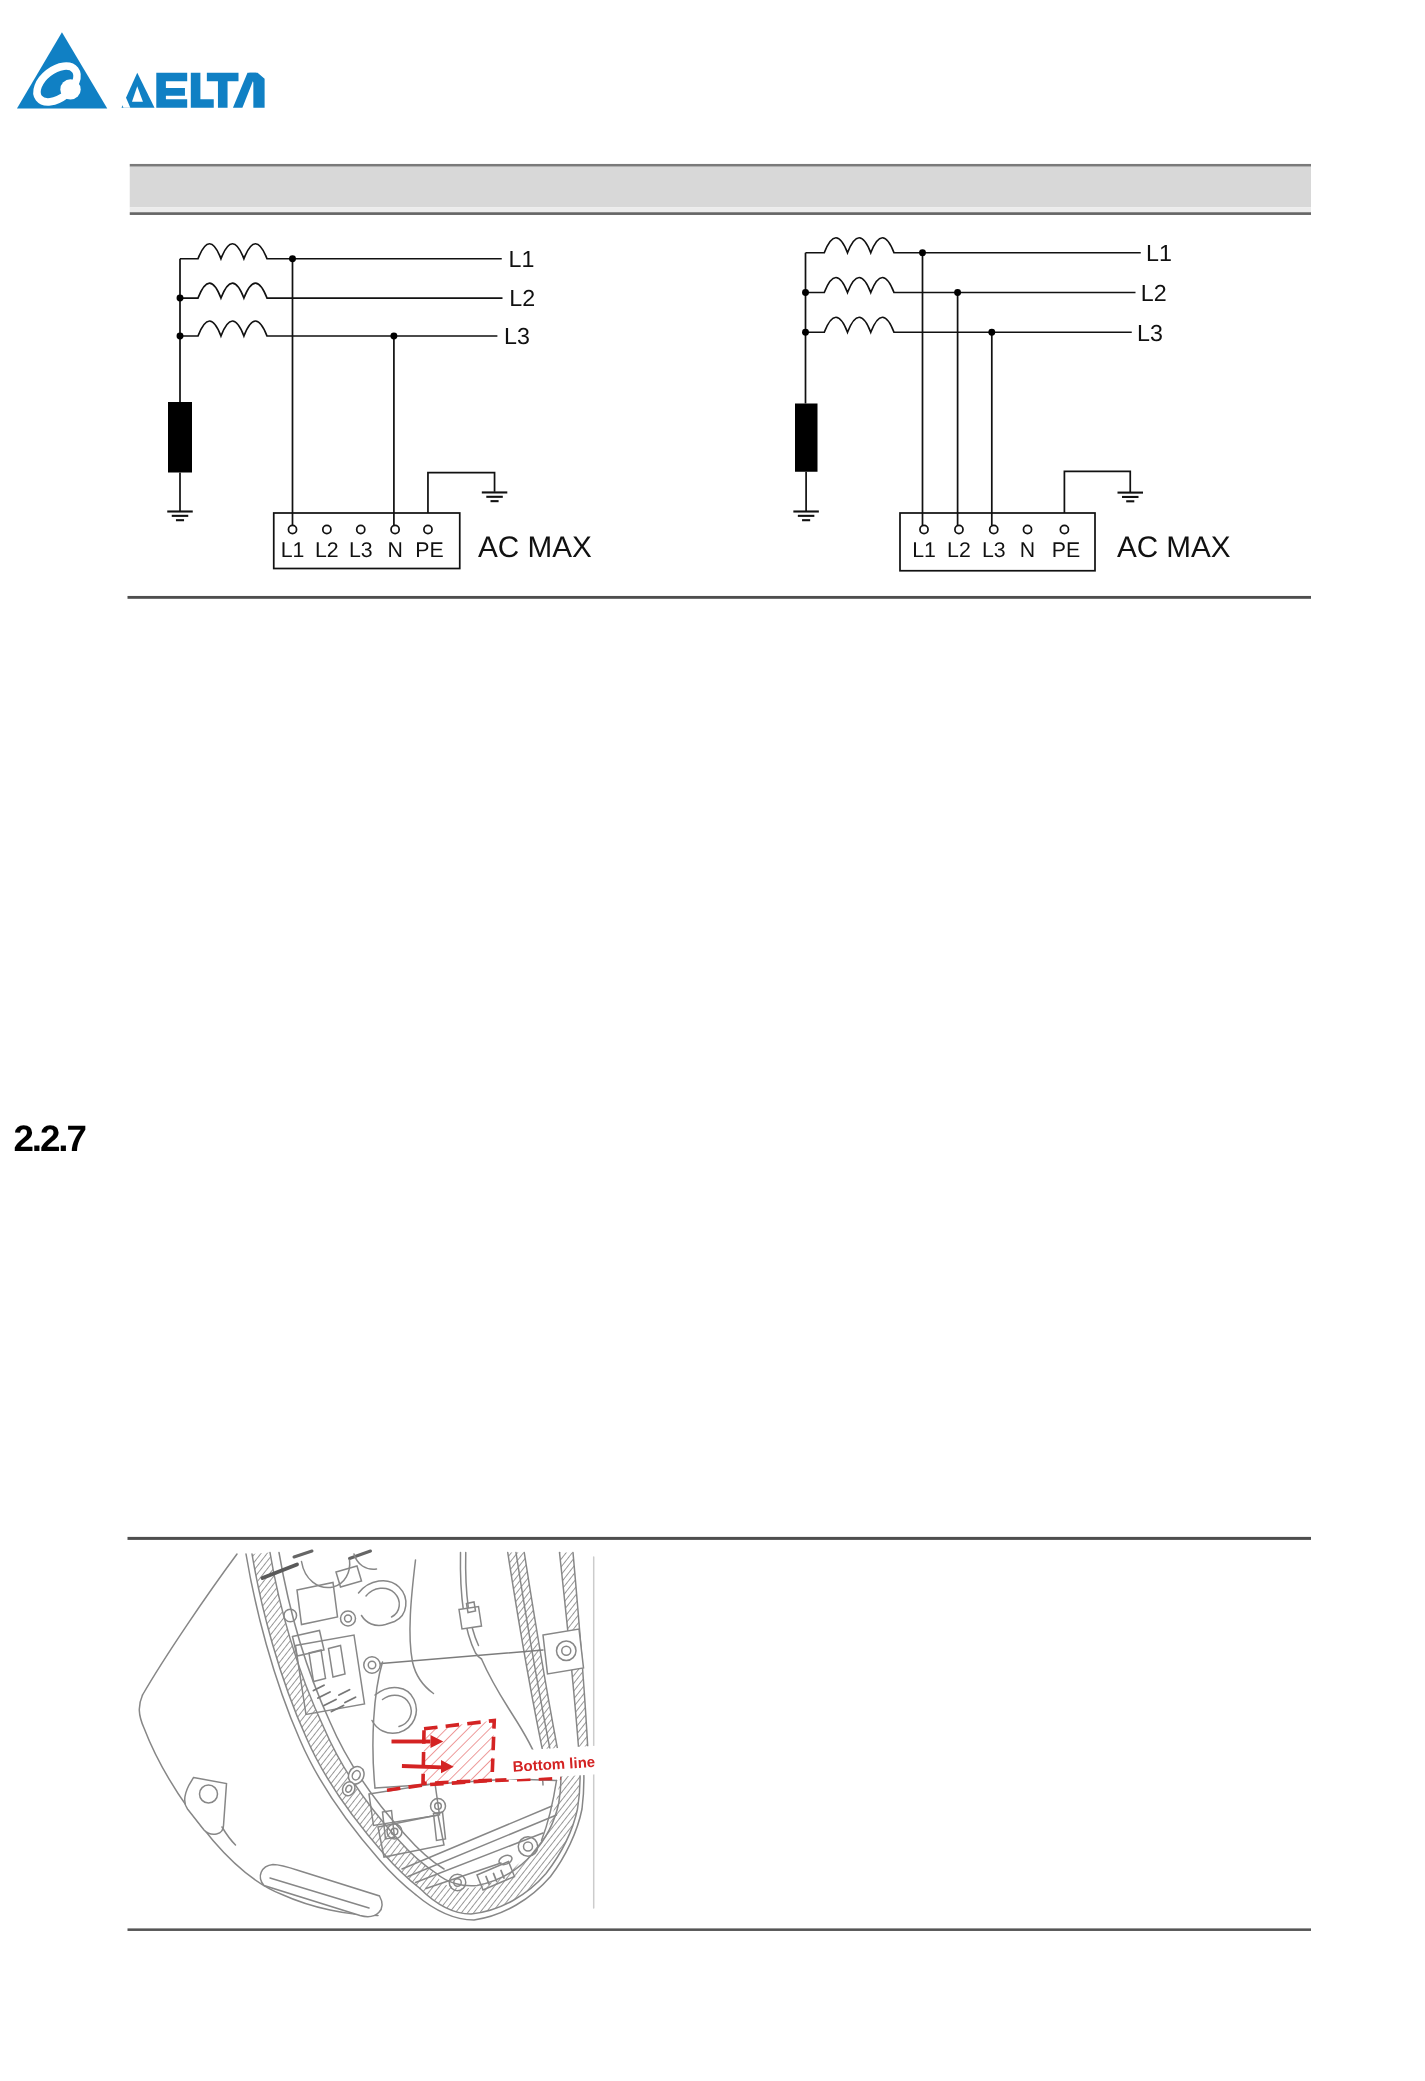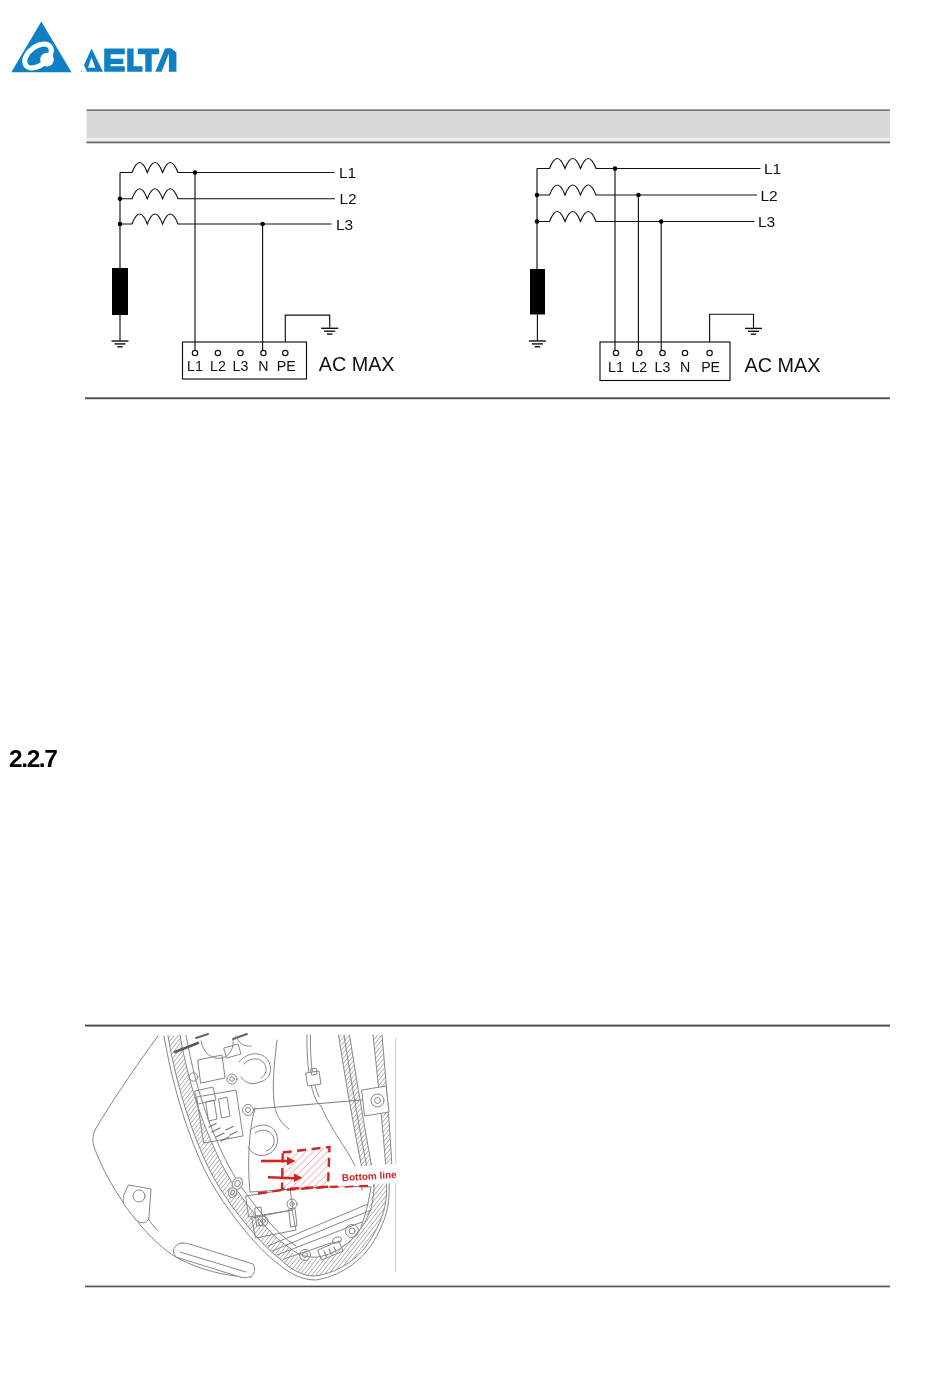--- a/index.html
+++ b/index.html
@@ -1,17 +1,17 @@
 <!DOCTYPE html>
 <html><head>
 <meta charset="utf-8">
 <style>
   html,body{margin:0;padding:0;background:#ffffff;}
   #page{position:relative;width:874px;height:1387px;background:#ffffff;overflow:hidden;
-        font-family:"Liberation Sans",sans-serif;padding-left:16px;}
+        font-family:"Liberation Sans",sans-serif;}
   svg{position:absolute;left:0;top:0;}
 </style>
 </head>
 <body>
 <div id="page">
 
 <svg width="950" height="1387" viewBox="0 0 950 1387">
   <g id="logo">
 
     <path d="M41.3,21.5 L71.5,72.3 L11.3,72.3 Z" fill="#1080c4"></path>

